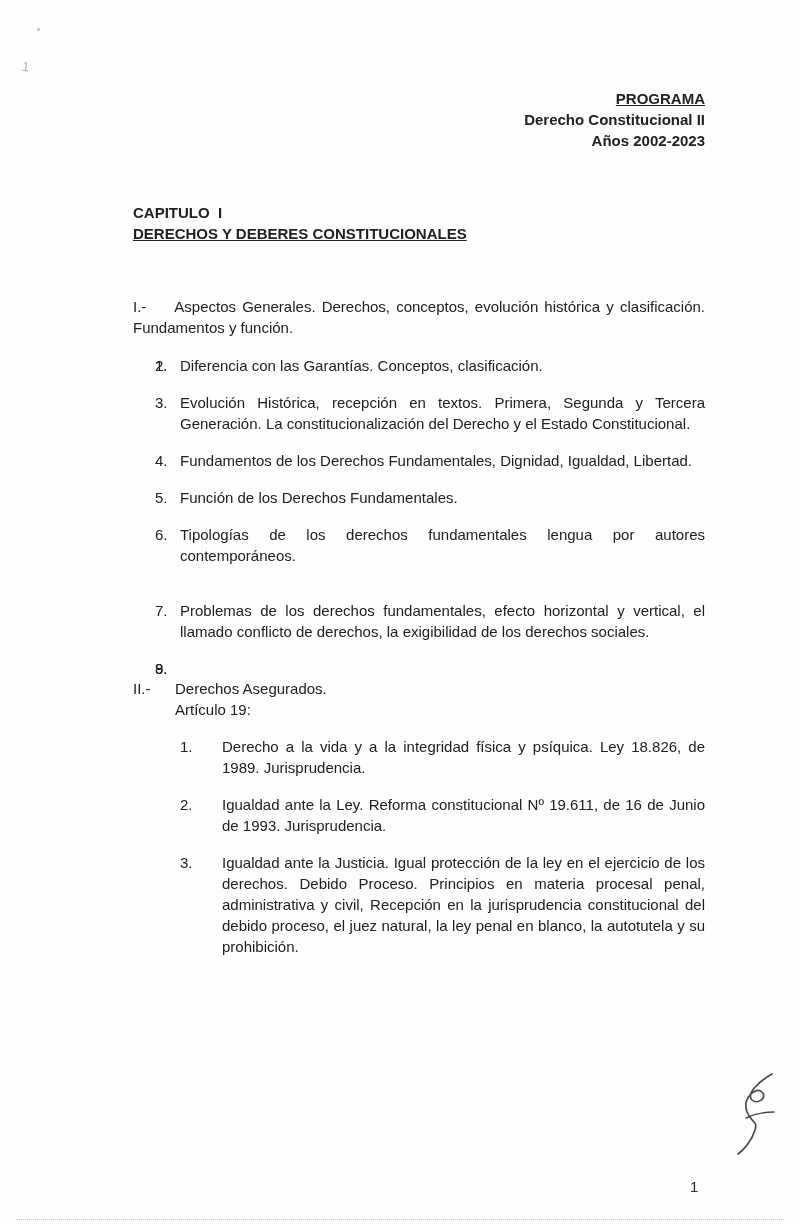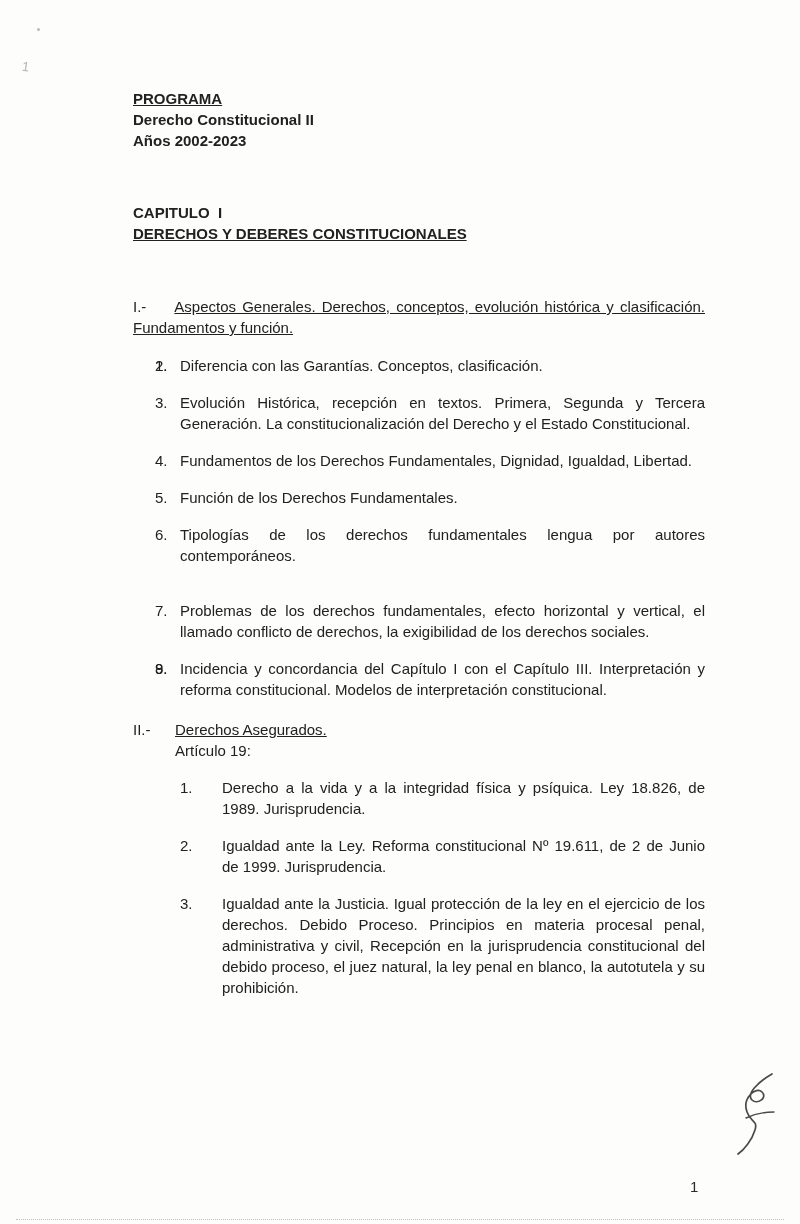--- a/index.html
+++ b/index.html
@@ -9,39 +9,39 @@
     margin:0 auto;
     background:#fdfdfc;
     font-family:"Liberation Sans", sans-serif;
     font-size:15px;
     line-height:21px;
     color:#212121;
     overflow:hidden;
   }
   .content { padding:88px 95px 0 133px; }
 
-  .doc-header { text-align:left; font-weight:bold; }
+  .doc-header { text-align:right; font-weight:bold; }
   .doc-header .u-title { text-decoration:underline; }
 
   .chapter { margin-top:51px; text-align:left; font-weight:bold; }
   .chapter .chapter-title { text-decoration:underline; }
 
-  .u { text-decoration:underline; }
+  .u { }
 
   .sec1-head { margin-top:52px; text-align:justify; }
   .sec1-head .numeral { text-decoration:none; }
   .sec1-head .tab-spacer { display:inline-block; width:28px; }
 
   .list1 { margin-top:17px; }
   .item { position:relative; text-align:justify; margin-bottom:16px; }
   .list1 .item { padding-left:47px; }
   .list1 .item .num { position:absolute; left:22px; top:0; }
   .item.extra-gap { margin-top:34px; }
 
-  .sec2-head { margin-top:19px; position:relative; padding-left:42px; }
+  .sec2-head { margin-top:36px; position:relative; padding-left:42px; }
   .sec2-head .numeral { position:absolute; left:0; top:0; }
 
   .list2 { margin-top:16px; }
   .list2 .item { padding-left:89px; }
   .list2 .item .num { position:absolute; left:47px; top:0; }
 
   .page-number {
     position:absolute; left:690px; top:1176px;
     font-size:15px; color:#2a2a2a;
   }
@@ -120,40 +120,39 @@
       </div>
       <div class="item extra-gap">
         <span class="num">7.</span>
         <span>Problemas de los derechos fundamentales, efecto horizontal y vertical, el llamado conflicto de derechos, la exigibilidad de los derechos sociales.</span>
       </div>
       <div class="item">
         <span class="num">8.</span>
       </div>
       <div class="item">
         <span class="num">9.</span>
-        <span>Incidencia y concordancia del Capítulo I con el Capítulo III. Interpretación y reforma constitucional. Modelos de interpretación constitucional.</span>
       </div>
     </div>
 
     <div class="sec2-head">
       <span class="numeral">II.-</span>
       <div>
         <div><span class="u">Derechos Asegurados.</span></div>
         <div>Artículo 19:</div>
       </div>
     </div>
 
     <div class="list2">
       <div class="item">
         <span class="num">1.</span>
         <span>Derecho a la vida y a la integridad física y psíquica. Ley 18.826, de 1989. Jurisprudencia.</span>
       </div>
       <div class="item">
         <span class="num">2.</span>
-        <span>Igualdad ante la Ley. Reforma constitucional Nº 19.611, de 2 de Junio de 1999. Jurisprudencia.</span>
+        <span>Igualdad ante la Ley. Reforma constitucional Nº 19.611, de 16 de Junio de 1993. Jurisprudencia.</span>
       </div>
       <div class="item">
         <span class="num">3.</span>
         <span>Igualdad ante la Justicia. Igual protección de la ley en el ejercicio de los derechos. Debido Proceso. Principios en materia procesal penal, administrativa y civil, Recepción en la jurisprudencia constitucional del debido proceso, el juez natural, la ley penal en blanco, la autotutela y su prohibición.</span>
       </div>
     </div>
 
   </div>
 
   <svg class="signature" viewBox="0 0 56 92">

